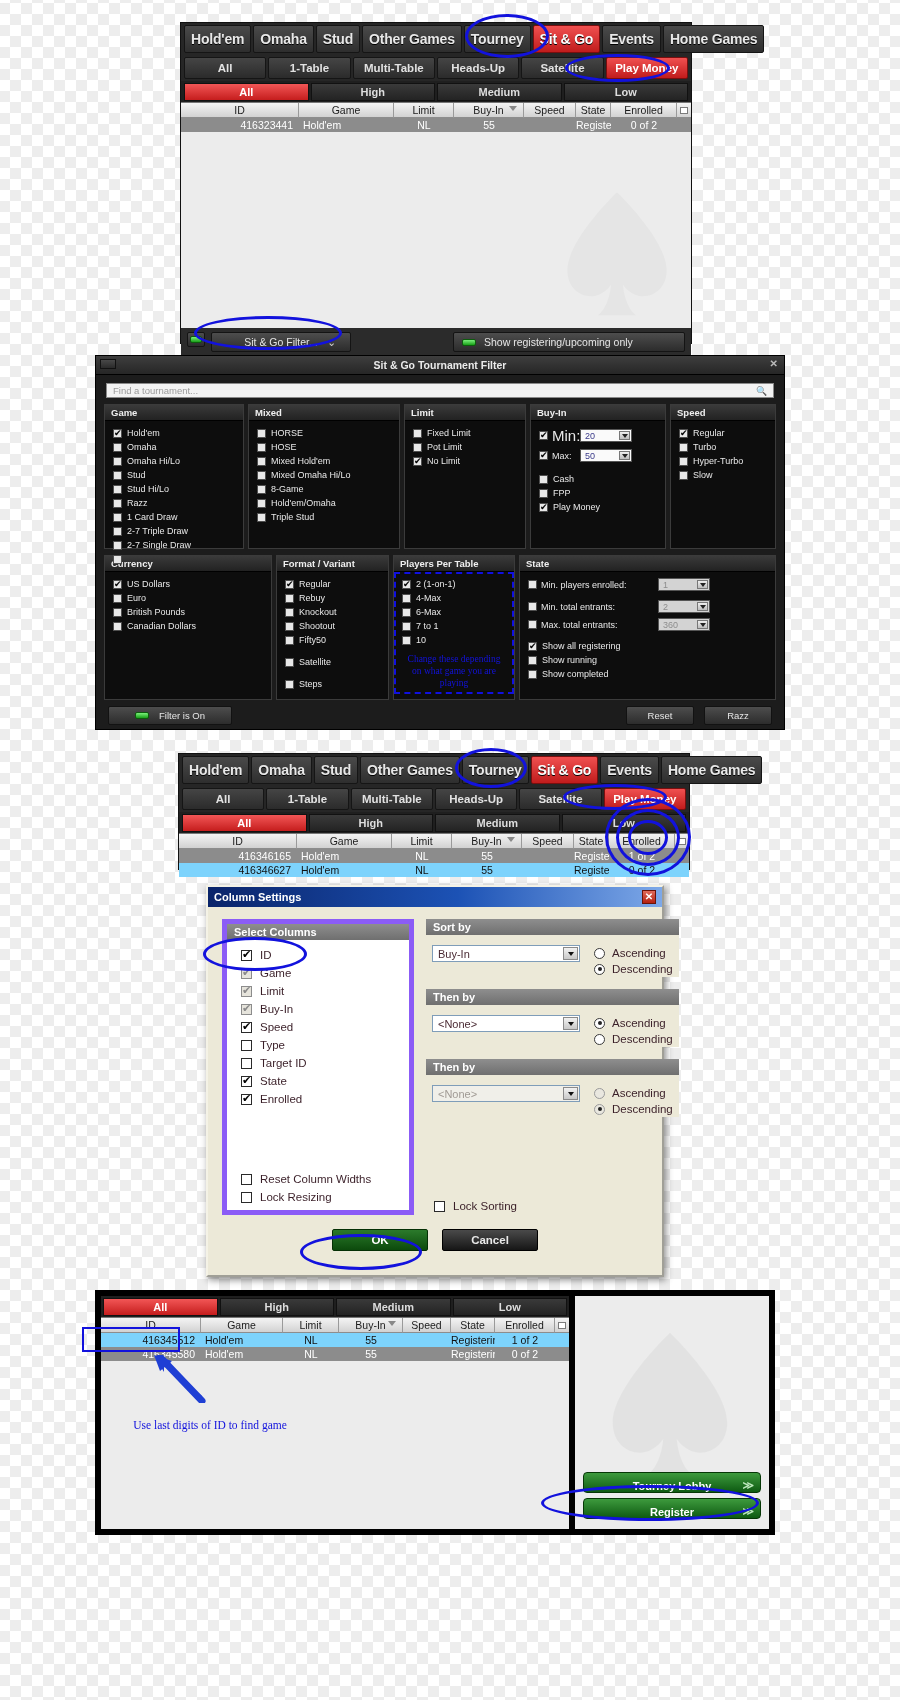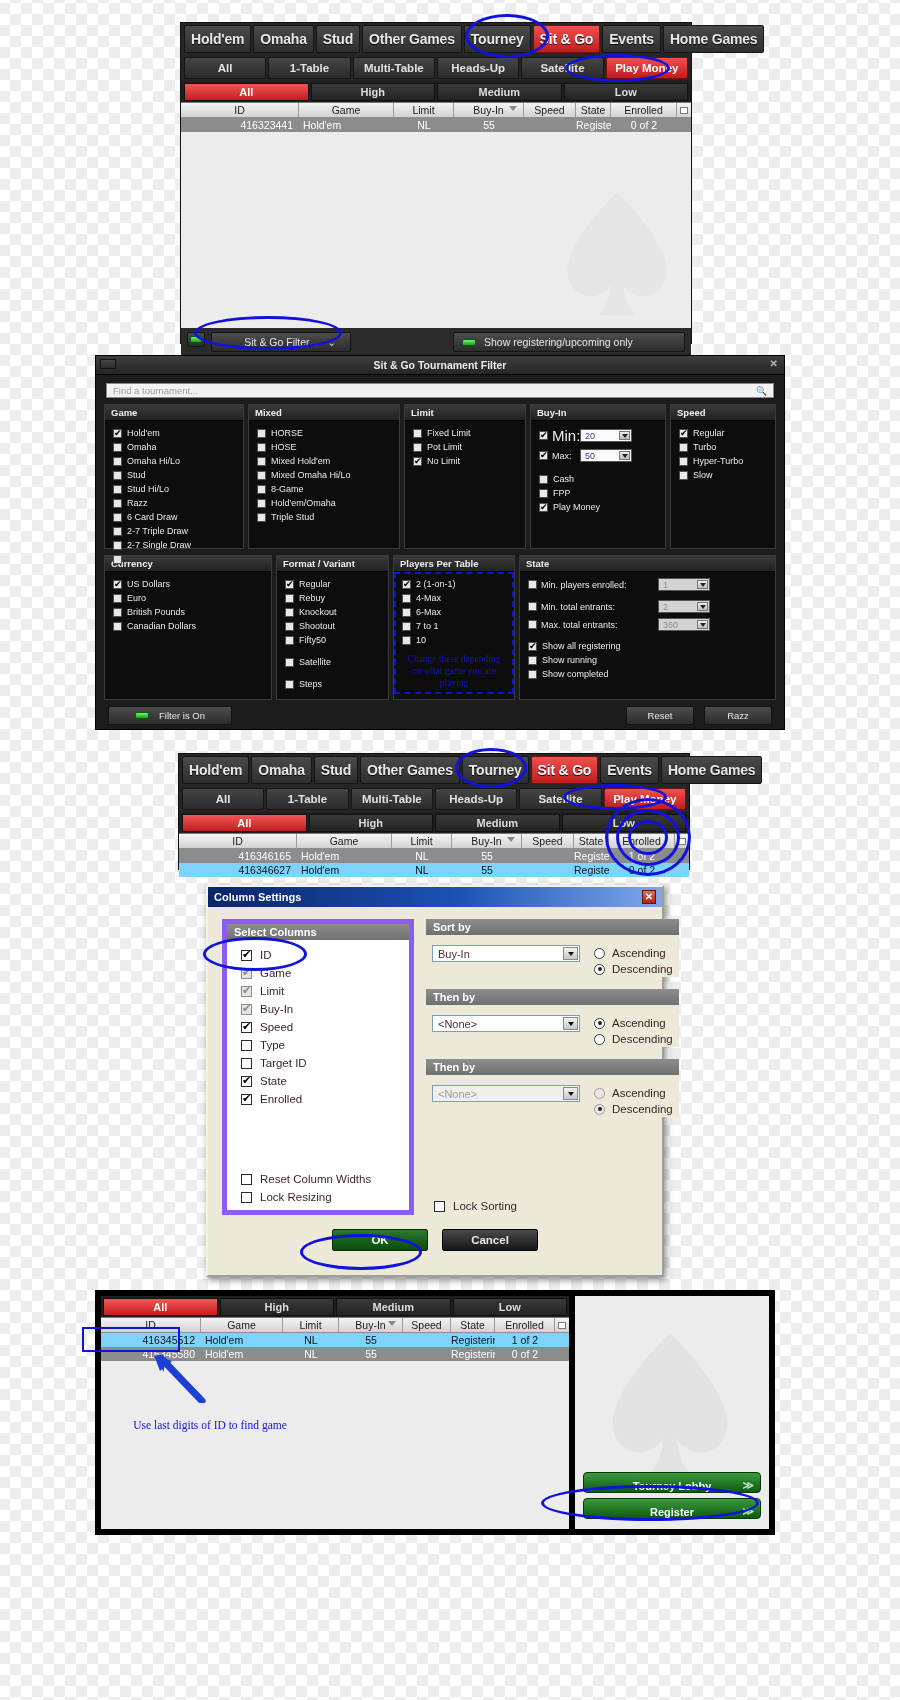--- a/index.html
+++ b/index.html
@@ -256,21 +256,21 @@
         <div class="chk">
             <span class="box"></span>
             <span>Stud Hi/Lo</span>
           </div>
         <div class="chk">
             <span class="box"></span>
             <span>Razz</span>
           </div>
         <div class="chk">
             <span class="box"></span>
-            <span>6 Card Draw</span>
+            <span>1 Card Draw</span>
           </div>
         <div class="chk">
             <span class="box"></span>
             <span>2-7 Triple Draw</span>
           </div>
         <div class="chk">
             <span class="box"></span>
             <span>2-7 Single Draw</span>
           </div>
         <div class="chk">

